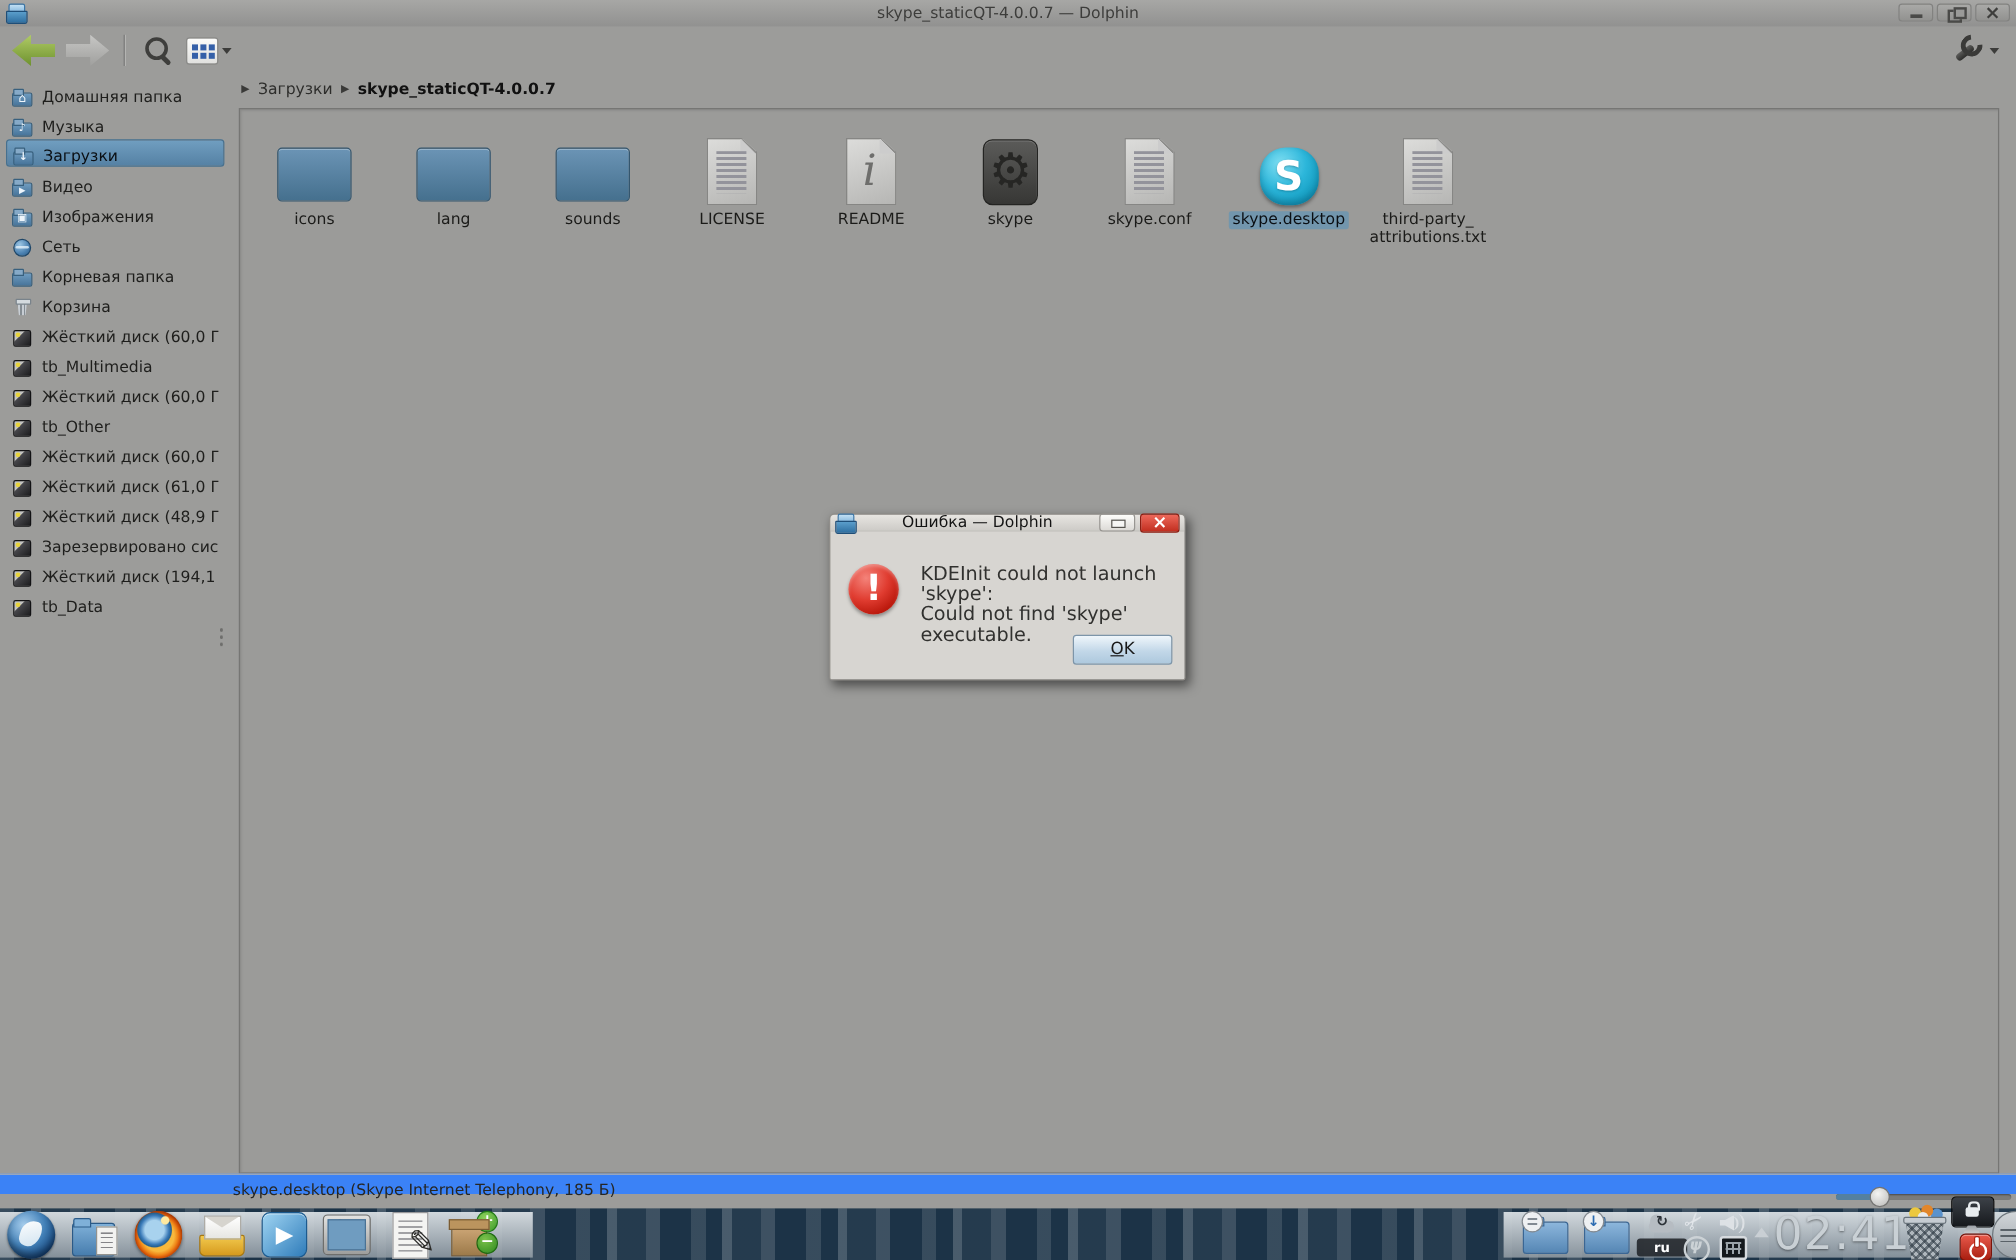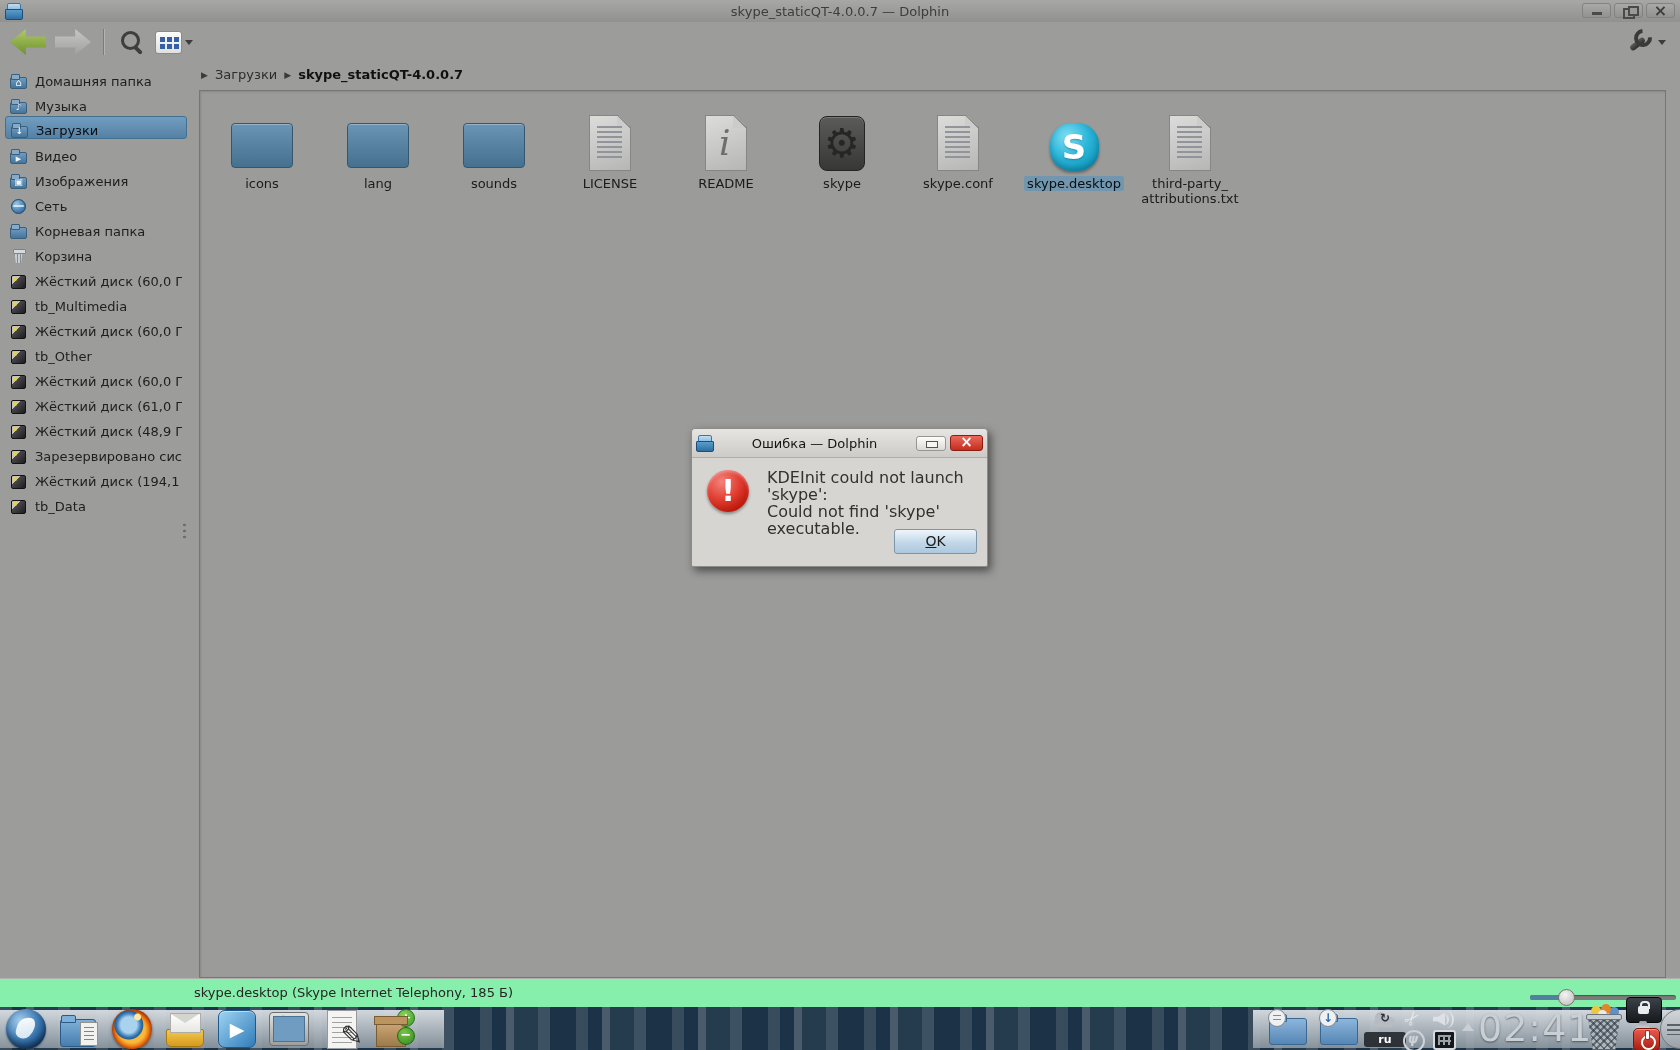--- a/index.html
+++ b/index.html
@@ -106,40 +106,40 @@
     border:1px solid #242422; box-shadow:inset 0 1px 0 rgba(255,255,255,.18); }
   .ficon.executable b { position:absolute; left:0; right:0; top:0; bottom:0; text-align:center; line-height:52px; font-size:40px; color:#262624; }
   .ficon.skype { width:49px; height:48px; border-radius:44%;
     background:radial-gradient(circle at 35% 28%,#7edef2,#2cb6da 45%,#17a0c4 72%,#0f8cb0);
     box-shadow:0 2px 3px rgba(0,0,0,.35), inset 0 -3px 6px rgba(0,40,60,.3); }
   .ficon.skype b { position:absolute; inset:0; text-align:center; line-height:48px; font-size:34px; font-weight:bold; color:#fff; text-shadow:0 1px 2px rgba(0,70,90,.4); }
 
   
   .dialog { position:absolute; left:691px; top:428px; width:297px; height:139px; background:#d7d5d1;
     border:1px solid #8e8c88; border-radius:4px 4px 2px 2px; box-shadow:3px 4px 9px rgba(0,0,0,.5); z-index:20; }
-  .dtitle { height:29px; display:flex; align-items:center; background:linear-gradient(#e7e5e1,#cdcbc7);
+  .dtitle { height:14px; display:flex; align-items:center; background:linear-gradient(#e7e5e1,#cdcbc7);
     border-bottom:1px solid #b0aeaa; border-radius:4px 4px 0 0; padding:0 4px; gap:4px; }
   .dtitle-text { flex:1; text-align:center; font-size:13px; color:#141414; }
   .dwbtn { position:relative; flex:none; }
   .dwbtn.min { width:30px; height:15px; background:linear-gradient(#fdfdfb,#dcdad6); border:1px solid #989692; border-radius:3px; }
   .dwbtn.min::before { content:""; position:absolute; left:9px; top:4px; width:10px; height:5px; border:1px solid #56544f; background:#f6f6f4; }
   .dwbtn.close { width:33px; height:16px; background:linear-gradient(#ed685a,#c12e1f); border:1px solid #8c1d11; border-radius:3px; }
   .dwbtn.close::before { content:"×"; position:absolute; left:0; right:0; top:-3px; text-align:center; color:#fff; font-weight:bold; font-size:15px; }
   .derr { position:absolute; left:15px; top:41px; width:42px; height:42px; border-radius:50%;
     background:radial-gradient(circle at 35% 28%,#f4837a,#e03c30 45%,#b61408 80%,#920e04);
     box-shadow:0 2px 3px rgba(0,0,0,.35), inset 0 2px 3px rgba(255,255,255,.35); }
   .derr::before { content:"!"; position:absolute; inset:0; text-align:center; line-height:42px; font-size:30px; font-weight:bold; color:#fff; }
   .dmsg { position:absolute; left:75px; top:40px; font-size:16px; color:#31312f; line-height:17px; }
   .ok-button { position:absolute; right:10px; bottom:12px; width:83px; height:25px;
     background:linear-gradient(#eff6fb,#c2d7e8 55%,#adc8dd); border:1px solid #7d95a9; border-radius:3px;
     font-size:14px; color:#191919; text-align:center; line-height:23px; }
   .ok-button::first-letter { text-decoration:underline; }
 
   
-  .statusbar { position:absolute; left:0; top:978px; width:100%; height:29px; background:#86efac; border-top:1px solid #b0b0ae; }
+  .statusbar { position:absolute; left:0; top:978px; width:100%; height:17px; background:#3b82f6; border-top:1px solid #b0b0ae; }
   .status-text { position:absolute; left:194px; top:0; line-height:28px; font-size:13px; color:#262624; }
   .zoom-slider { position:absolute; right:4px; top:11px; width:146px; height:17px; }
   .zoom-slider .track { position:absolute; left:0; right:0; top:5px; height:5px; border-radius:3px; background:#7b7b79; box-shadow:inset 0 1px 1px rgba(0,0,0,.35); }
   .zoom-slider .fill { position:absolute; left:0; top:5px; width:36px; height:5px; border-radius:3px; background:#54809f; }
   .zoom-slider .knob { position:absolute; left:28px; top:-1px; width:17px; height:17px; border-radius:50%;
     background:radial-gradient(circle at 40% 32%,#f4f4f2,#b9b9b7); border:1px solid #747472; }
 
   
   .taskbar { position:absolute; left:0; top:1007px; width:100%; height:43px; background:#1c3347; overflow:visible; }
   .stripes { position:absolute; inset:0;

